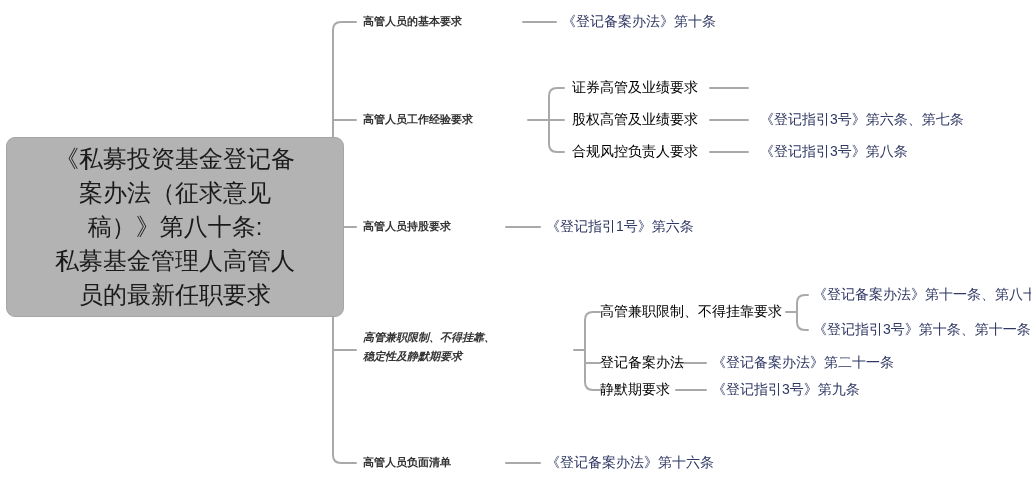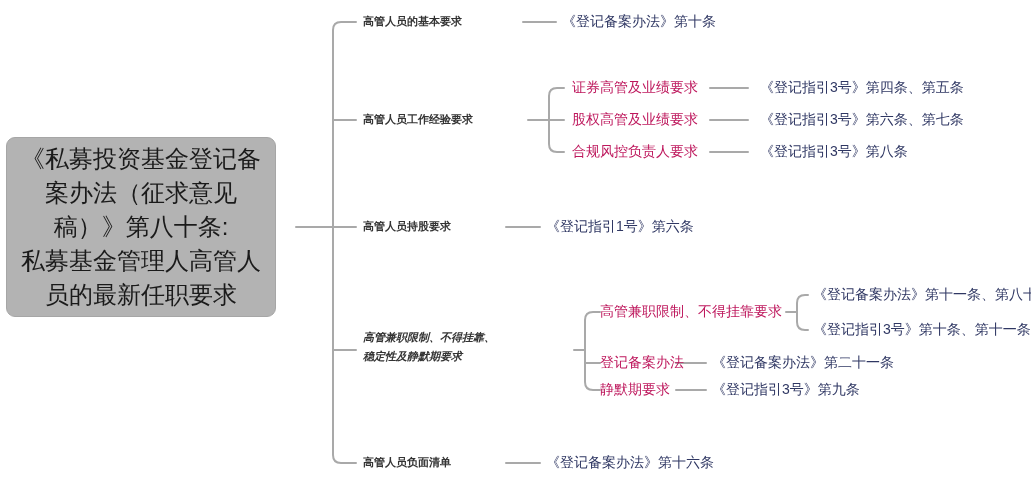--- a/index.html
+++ b/index.html
@@ -13,41 +13,41 @@
   #wires{position:absolute;left:0;top:0;width:1031px;height:497px;}
   .node{
     position:absolute;
     transform:translateY(-50%);
     white-space:nowrap;
     line-height:1.25;
   }
   .root-box{
     position:absolute;
     left:6px;top:137px;
-    width:270px;height:180px;
+    width:338px;height:180px;
     background:#b3b3b3;
     border:1px solid #a6a6a6;
     border-radius:9px;
     display:flex;flex-direction:column;
     align-items:center;justify-content:center;
     color:#1a1a1a;
     font-size:24px;line-height:34px;
     text-align:center;
     box-sizing:border-box;
   }
   .root-box div{white-space:nowrap;}
   .topic{
     font-size:11px;
     font-weight:600;
     color:#333333;
   }
   .topic.multiline{white-space:pre-line;line-height:19px;font-style:italic;}
   .sub{
     font-size:14px;
-    color:#be185d;
+    color:#000000;
   }
   .leaf{
     font-size:14px;
     color:#2f3763;
   }
 </style>
 </head>
 <body>
 
 <div id="canvas">
@@ -92,21 +92,20 @@
     <div>稿）》第八十条:</div>
     <div>私募基金管理人高管人</div>
     <div>员的最新任职要求</div>
   </div>
 
   <div class="node topic" style="left:363px;top:22px">高管人员的基本要求</div>
   <div class="node leaf" style="left:562px;top:22px">《登记备案办法》第十条</div>
 
   <div class="node topic" style="left:363px;top:120px">高管人员工作经验要求</div>
   <div class="node sub" style="left:572px;top:88px">证券高管及业绩要求</div>
-  <div class="node leaf" style="left:760px;top:88px">《登记指引3号》第四条、第五条</div>
   <div class="node sub" style="left:572px;top:120px">股权高管及业绩要求</div>
   <div class="node leaf" style="left:760px;top:120px">《登记指引3号》第六条、第七条</div>
   <div class="node sub" style="left:572px;top:152px">合规风控负责人要求</div>
   <div class="node leaf" style="left:760px;top:152px">《登记指引3号》第八条</div>
 
   <div class="node topic" style="left:363px;top:227px">高管人员持股要求</div>
   <div class="node leaf" style="left:546px;top:227px">《登记指引1号》第六条</div>
 
   <div class="node topic multiline" style="left:363px;top:347px">高管兼职限制、不得挂靠、
 稳定性及静默期要求</div>

